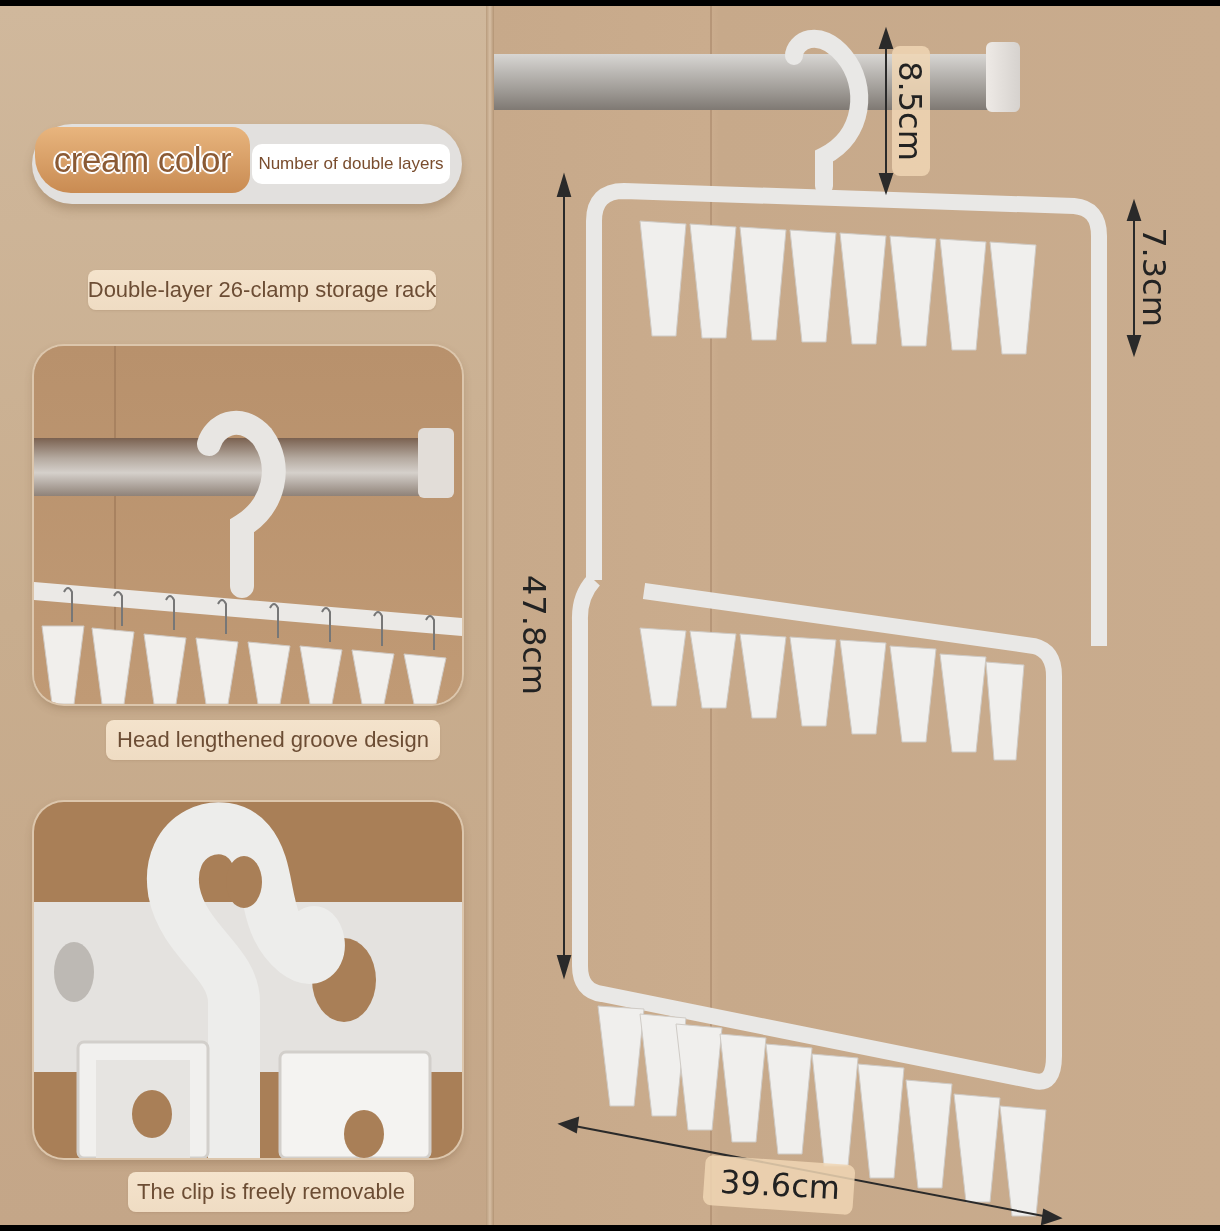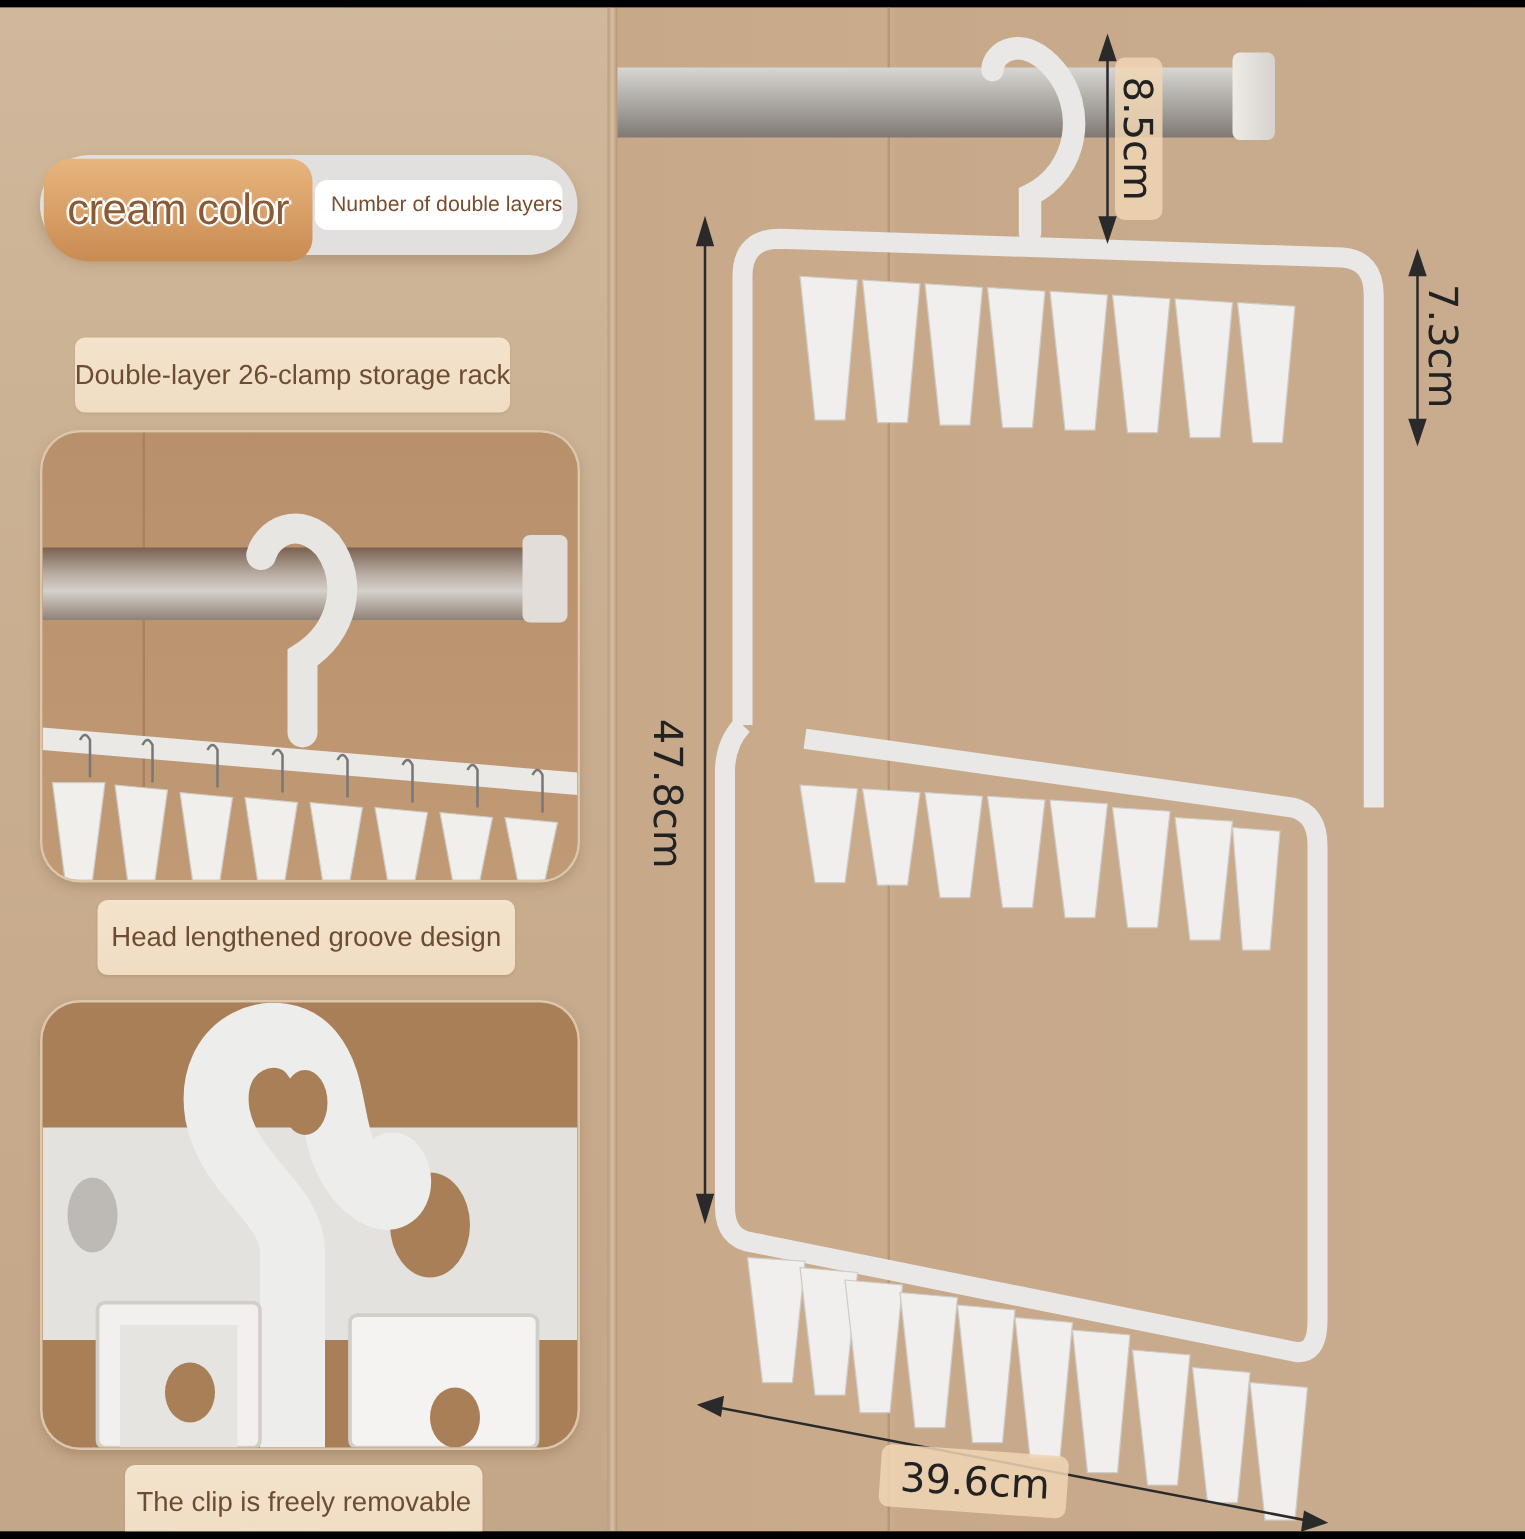--- a/index.html
+++ b/index.html
@@ -23,32 +23,32 @@
   
   .rod { position: absolute; left: 0; top: 48px; width: 510px; height: 56px;
     background: linear-gradient(180deg, #d8d6d3 0%, #b9b6b2 35%, #9f9b96 65%, #7f7973 100%);
     border-radius: 0 4px 4px 0; }
   .rod-cap { position: absolute; left: 492px; top: 36px; width: 34px; height: 70px;
     background: linear-gradient(90deg, #eeeae6, #d6d2ce); border-radius: 6px; }
 
   
   .badge-outer { position: absolute; left: 32px; top: 118px; width: 430px; height: 80px;
     border-radius: 40px; background: #e2e0de; box-shadow: 0 6px 10px rgba(120,90,60,0.3); }
-  .badge-tag { position: absolute; left: 3px; top: 3px; width: 215px; height: 82px;
+  .badge-tag { position: absolute; left: 3px; top: 3px; width: 215px; height: 66px;
     border-radius: 22px 18px 18px 36px; background: linear-gradient(180deg, #e8b57e, #c98b52);
     display: flex; align-items: center; justify-content: center; }
   .badge-tag span { font-family: "Liberation Sans", sans-serif; font-size: 35px; color: #8b5a34;
     -webkit-text-stroke: 0; text-shadow: 0 0 3px #fff, 0 0 3px #fff, 2px 0 0 #fff, -2px 0 0 #fff, 0 2px 0 #fff, 0 -2px 0 #fff; letter-spacing: -0.5px; }
   .badge-sub { position: absolute; left: 220px; top: 20px; width: 198px; height: 40px; border-radius: 10px;
-    background: #fff; display: flex; align-items: center; justify-content: flex-end; }
+    background: #fff; display: flex; align-items: center; justify-content: center; }
   .badge-sub span { font-family: "Liberation Sans", sans-serif; font-size: 17px; color: #7a4d2e; }
 
   
-  .pill { position: absolute; height: 60px; border-radius: 8px; background: linear-gradient(180deg, #f4e3cc, #efdcc3);
-    display: flex; align-items: center; justify-content: center; padding: 0 12px; box-shadow: 0 1px 2px rgba(120,90,60,0.15); }
+  .pill { position: absolute; height: 40px; border-radius: 8px; background: linear-gradient(180deg, #f4e3cc, #efdcc3);
+    display: flex; align-items: center; justify-content: center; padding: 0 12px; box-shadow: 0 1px 2px rgba(120,90,60,0.15); margin-left: 28px; }
   .pill span { font-family: "Liberation Sans", sans-serif; font-size: 22px; color: #6c4d34; white-space: nowrap; }
 
   
   .inset { position: absolute; left: 34px; width: 428px; border-radius: 30px; overflow: hidden;
     box-shadow: 0 0 0 2px #dcc6ac, 0 4px 10px rgba(100,70,40,0.3); }
   .inset1 { top: 340px; height: 358px; background: linear-gradient(180deg, #b8916c 0%, #c09a75 100%); }
   .inset2 { top: 796px; height: 356px; background: #a97f57; }
 
   
   .dim { position: absolute; font-family: "DejaVu Sans", sans-serif; color: #222; font-size: 32px; white-space: nowrap; }

